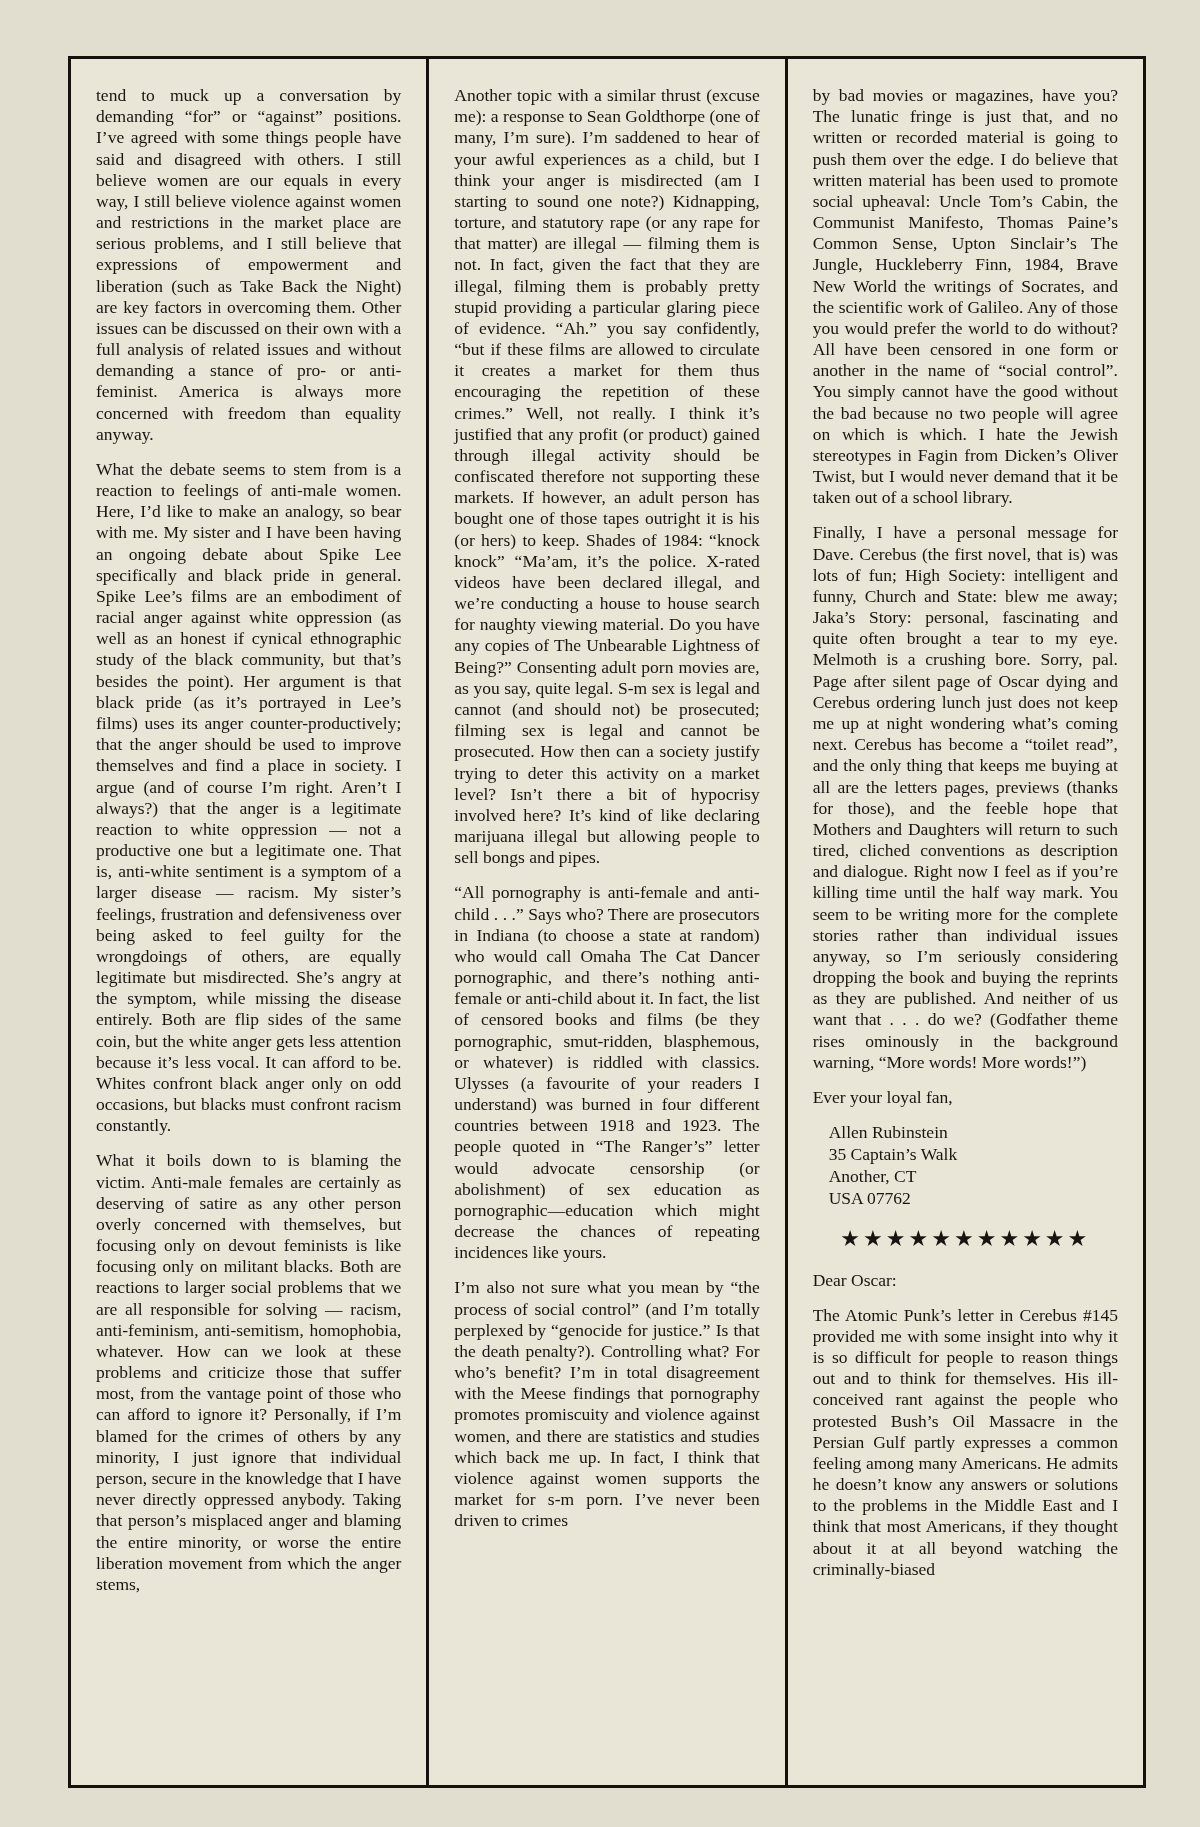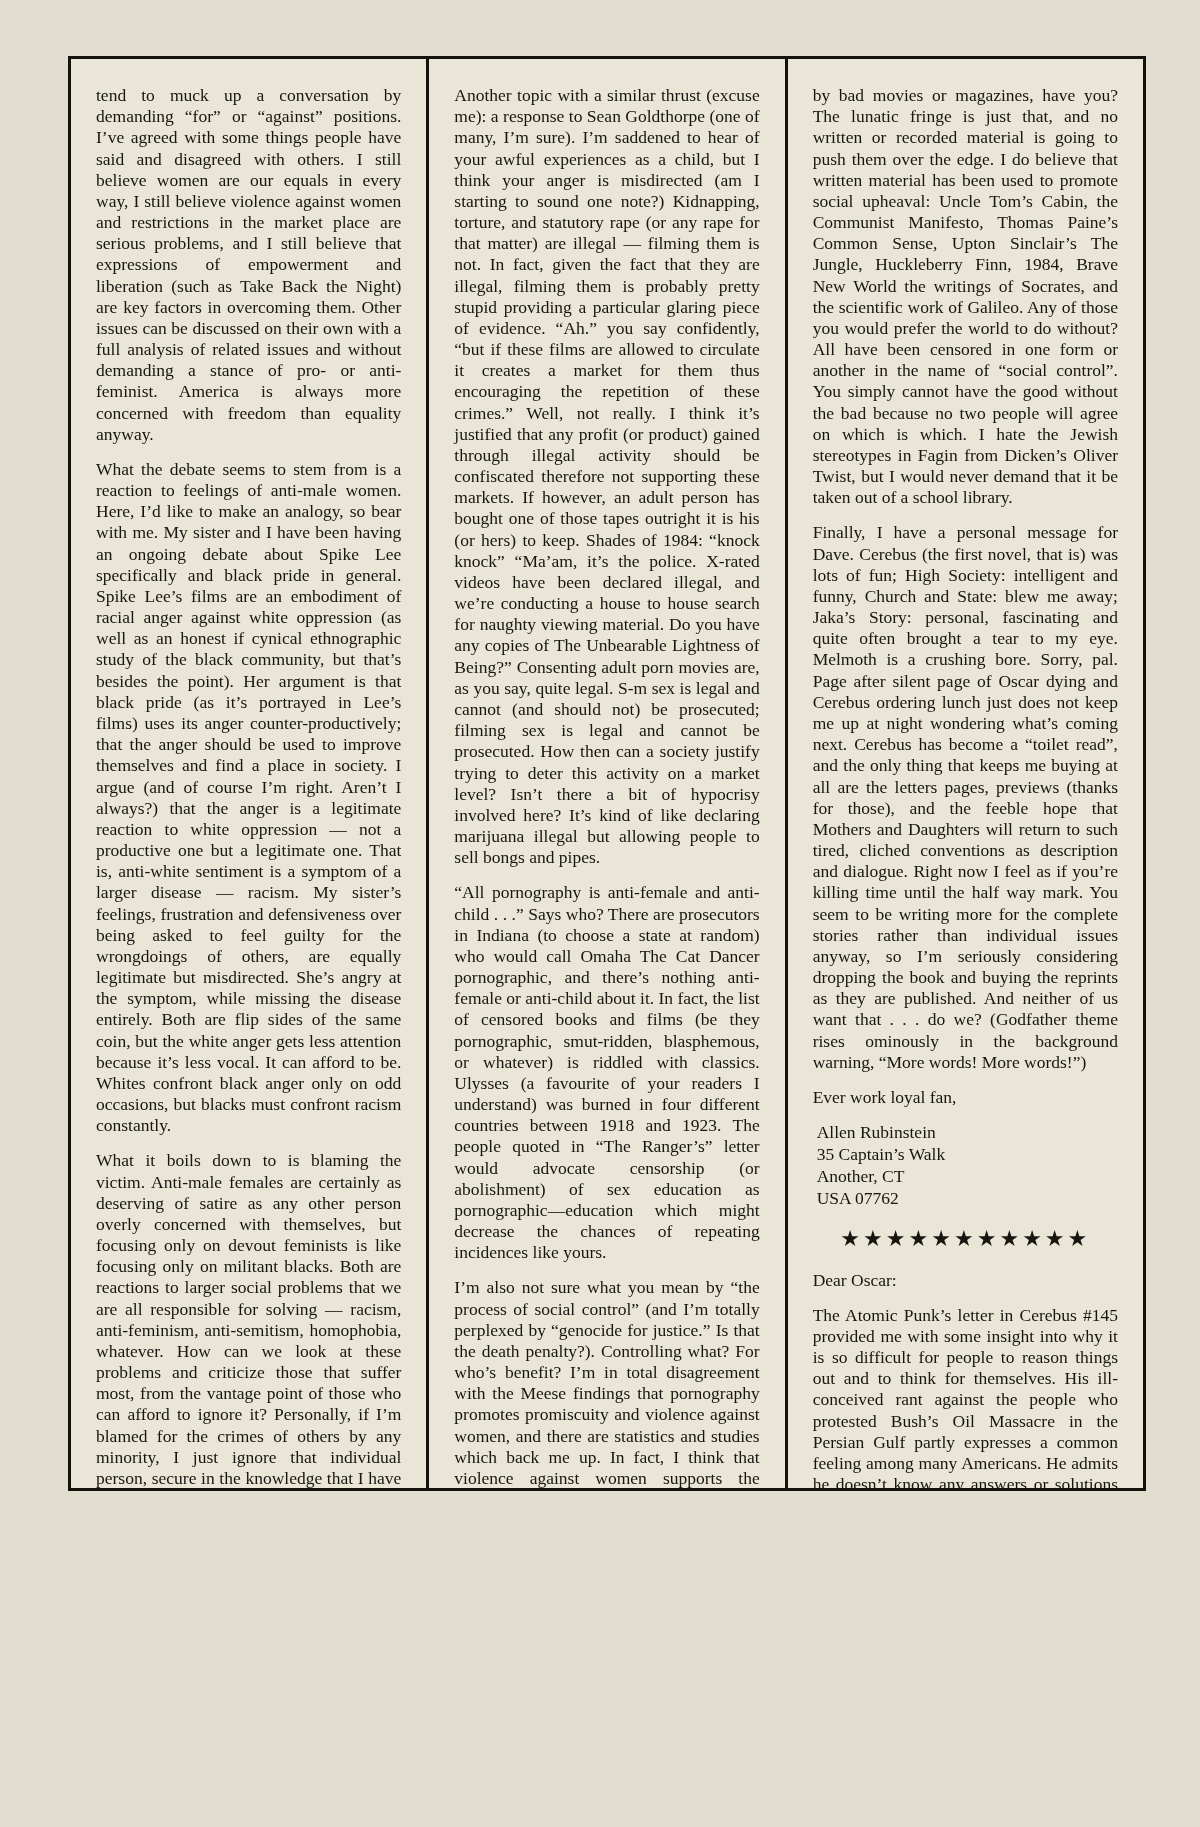--- a/index.html
+++ b/index.html
@@ -8,21 +8,21 @@
     --ink:#181510;
   }
   html,body{margin:0;padding:0;}
   body{
     width:1200px;height:1827px;position:relative;
     background:var(--outer);
     font-family:"Liberation Serif", serif;
     color:var(--ink);
   }
   .frame{
-    position:absolute;left:68px;top:56px;width:1078px;height:1435px;
+    position:absolute;left:68px;top:56px;width:1078px;height:1732px;
     box-sizing:border-box;
     border:3px solid #15120d;
     background:var(--paper);
     display:flex;align-items:stretch;
   }
   .col{
     flex:1 1 0;
     padding:26px 25px 0 25px;
     overflow:hidden;
   }
@@ -38,21 +38,21 @@
   }
   .it{}
   .stars{
     text-align:center;
     font-size:22px;
     letter-spacing:3px;
     margin:12px 0 18px 0;
     color:var(--ink);
   }
   .address{
-    margin:0 0 16px 4px;
+    margin:0 0 16px 16px;
   }
   .address div{
     font-size:17.5px;
     line-height:1.25;
   }
 </style>
 </head>
 <body>
 
 <div class="frame">
@@ -64,21 +64,21 @@
   <div class="divider"></div>
   <div class="col">
       <p class="para"><span>Another topic with a similar thrust (excuse me): a response to Sean Goldthorpe (one of many, I’m sure). I’m saddened to hear of your awful experiences as a child, but I think your anger is misdirected (am I starting to sound one note?) Kidnapping, torture, and statutory rape (or any rape for that matter) are illegal — filming them is not. In fact, given the fact that they are illegal, filming them is probably pretty stupid providing a particular glaring piece of evidence. “Ah.” you say confidently, “but if these films are allowed to circulate it creates a market for them thus encouraging the repetition of these crimes.” Well, not really. I think it’s justified that any profit (or product) gained through illegal activity should be confiscated therefore not supporting these markets. If however, an adult person has bought one of those tapes outright it is his (or hers) to keep. Shades of 1984: “knock knock” “Ma’am, it’s the police. X-rated videos have been declared illegal, and we’re conducting a house to house search for naughty viewing material. Do you have any copies of </span><span class="it">The Unbearable Lightness of Being</span><span>?” Consenting adult porn movies are, as you say, quite legal. S-m sex is legal and cannot (and should not) be prosecuted; filming sex is legal and cannot be prosecuted. How then can a society justify trying to deter this activity on a market level? Isn’t there a bit of hypocrisy involved here? It’s kind of like declaring marijuana illegal but allowing people to sell bongs and pipes.</span></p>
       <p class="para"><span>“All pornography is anti-female and anti-child . . .” Says who? There are prosecutors in Indiana (to choose a state at random) who would call </span><span class="it">Omaha The Cat Dancer</span><span> pornographic, and there’s nothing anti-female or anti-child about it. In fact, the list of censored books and films (be they pornographic, smut-ridden, blasphemous, or whatever) is riddled with classics. </span><span class="it">Ulysses</span><span> (a favourite of your readers I understand) was burned in four different countries between 1918 and 1923. The people quoted in “The Ranger’s” letter would advocate censorship (or abolishment) of sex education as pornographic—education which might decrease the chances of repeating incidences like yours.</span></p>
       <p class="para"><span>I’m also not sure what you mean by “the process of social control” (and I’m totally perplexed by “genocide for justice.” Is that the death penalty?). Controlling what? For who’s benefit? I’m in total disagreement with the Meese findings that pornography promotes promiscuity and violence against women, and there are statistics and studies which back me up. In fact, I think that violence against women supports the market for s-m porn. I’ve never been driven to crimes</span></p>
     </div>
   <div class="divider"></div>
   <div class="col">
       <p class="para"><span>by bad movies or magazines, have you? The lunatic fringe is just that, and no written or recorded material is going to push them over the edge. I do believe that written material has been used to promote social upheaval: </span><span class="it">Uncle Tom’s Cabin, the Communist Manifesto,</span><span> Thomas Paine’s </span><span class="it">Common Sense,</span><span> Upton Sinclair’s </span><span class="it">The Jungle, Huckleberry Finn, 1984, Brave New World</span><span> the writings of Socrates, and the scientific work of Galileo. Any of those you would prefer the world to do without? All have been censored in one form or another in the name of “social control”. You simply cannot have the good without the bad because no two people will agree on which is which. I hate the Jewish stereotypes in Fagin from Dicken’s </span><span class="it">Oliver Twist,</span><span> but I would never demand that it be taken out of a school library.</span></p>
       <p class="para"><span>Finally, I have a personal message for Dave. Cerebus (the first novel, that is) was lots of fun; </span><span class="it">High Society:</span><span> intelligent and funny, </span><span class="it">Church and State:</span><span> blew me away; </span><span class="it">Jaka’s Story:</span><span> personal, fascinating and quite often brought a tear to my eye. Melmoth is a crushing bore. Sorry, pal. Page after silent page of Oscar dying and Cerebus ordering lunch just does not keep me up at night wondering what’s coming next. Cerebus has become a “toilet read”, and the only thing that keeps me buying at all are the letters pages, previews (thanks for those), and the feeble hope that </span><span class="it">Mothers and Daughters</span><span> will return to such tired, cliched conventions as description and dialogue. Right now I feel as if you’re killing time until the half way mark. You seem to be writing more for the complete stories rather than individual issues anyway, so I’m seriously considering dropping the book and buying the reprints as they are published. And neither of us want that . . . do we? (</span><span class="it">Godfather</span><span> theme rises ominously in the background warning, “More words! More words!”)</span></p>
-      <p class="para"><span>Ever work loyal fan,</span></p>
+      <p class="para"><span>Ever your loyal fan,</span></p>
       <div class="address">
         <div>Allen Rubinstein</div>
         <div>35 Captain’s Walk</div>
         <div>Another, CT</div>
         <div>USA  07762</div>
       </div>
       <div class="stars">★★★★★★★★★★★</div>
       <p class="para"><span>Dear Oscar:</span></p>
       <p class="para"><span>The Atomic Punk’s letter in Cerebus #145 provided me with some insight into why it is so difficult for people to reason things out and to think for themselves. His ill-conceived rant against the people who protested Bush’s Oil Massacre in the Persian Gulf partly expresses a common feeling among many Americans. He admits he doesn’t know any answers or solutions to the problems in the Middle East and I think that most Americans, if they thought about it at all beyond watching the criminally-biased</span></p>
     </div>

